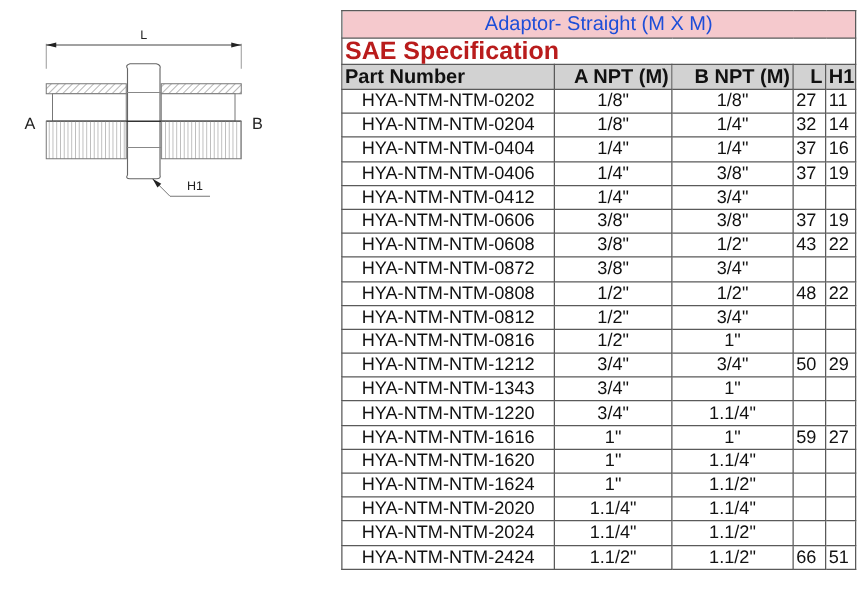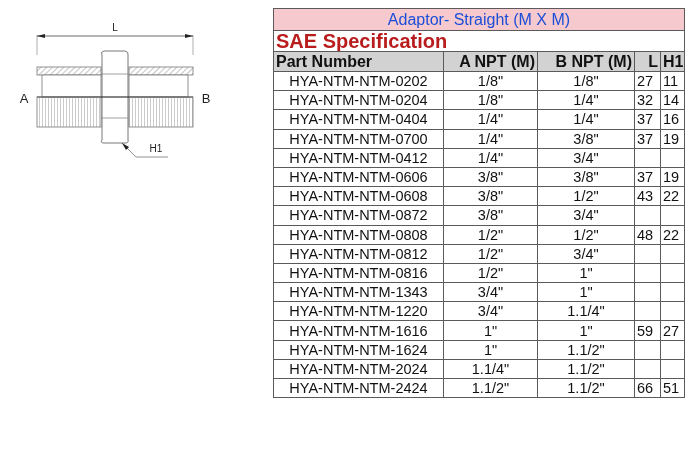--- a/index.html
+++ b/index.html
@@ -114,21 +114,21 @@
         <td class="r">14</td>
       </tr>
       <tr>
         <td class="pn">HYA-NTM-NTM-0404</td>
         <td class="c">1/4"</td>
         <td class="c">1/4"</td>
         <td class="r">37</td>
         <td class="r">16</td>
       </tr>
       <tr>
-        <td class="pn">HYA-NTM-NTM-0700</td>
+        <td class="pn">HYA-NTM-NTM-0406</td>
         <td class="c">1/4"</td>
         <td class="c">3/8"</td>
         <td class="r">37</td>
         <td class="r">19</td>
       </tr>
       <tr>
         <td class="pn">HYA-NTM-NTM-0412</td>
         <td class="c">1/4"</td>
         <td class="c">3/4"</td>
         <td class="r"></td>
@@ -170,20 +170,27 @@
         <td class="r"></td>
       </tr>
       <tr>
         <td class="pn">HYA-NTM-NTM-0816</td>
         <td class="c">1/2"</td>
         <td class="c">1"</td>
         <td class="r"></td>
         <td class="r"></td>
       </tr>
       <tr>
+        <td class="pn">HYA-NTM-NTM-1212</td>
+        <td class="c">3/4"</td>
+        <td class="c">3/4"</td>
+        <td class="r">50</td>
+        <td class="r">29</td>
+      </tr>
+      <tr>
         <td class="pn">HYA-NTM-NTM-1343</td>
         <td class="c">3/4"</td>
         <td class="c">1"</td>
         <td class="r"></td>
         <td class="r"></td>
       </tr>
       <tr>
         <td class="pn">HYA-NTM-NTM-1220</td>
         <td class="c">3/4"</td>
         <td class="c">1.1/4"</td>
@@ -191,23 +198,37 @@
         <td class="r"></td>
       </tr>
       <tr>
         <td class="pn">HYA-NTM-NTM-1616</td>
         <td class="c">1"</td>
         <td class="c">1"</td>
         <td class="r">59</td>
         <td class="r">27</td>
       </tr>
       <tr>
+        <td class="pn">HYA-NTM-NTM-1620</td>
+        <td class="c">1"</td>
+        <td class="c">1.1/4"</td>
+        <td class="r"></td>
+        <td class="r"></td>
+      </tr>
+      <tr>
         <td class="pn">HYA-NTM-NTM-1624</td>
         <td class="c">1"</td>
         <td class="c">1.1/2"</td>
+        <td class="r"></td>
+        <td class="r"></td>
+      </tr>
+      <tr>
+        <td class="pn">HYA-NTM-NTM-2020</td>
+        <td class="c">1.1/4"</td>
+        <td class="c">1.1/4"</td>
         <td class="r"></td>
         <td class="r"></td>
       </tr>
       <tr>
         <td class="pn">HYA-NTM-NTM-2024</td>
         <td class="c">1.1/4"</td>
         <td class="c">1.1/2"</td>
         <td class="r"></td>
         <td class="r"></td>
       </tr>

